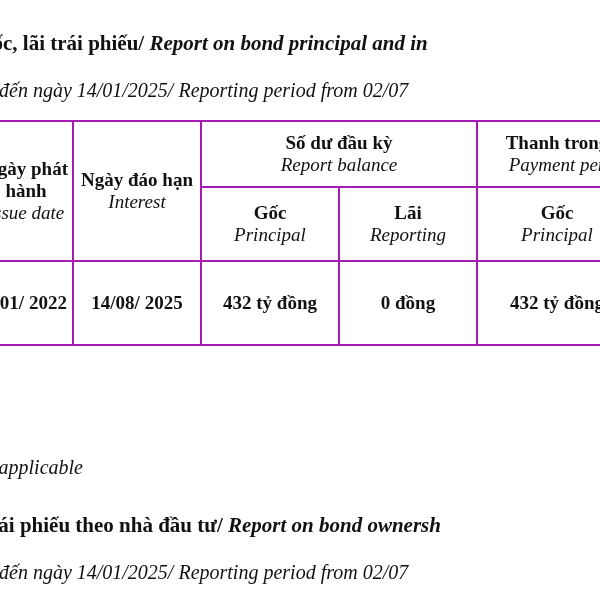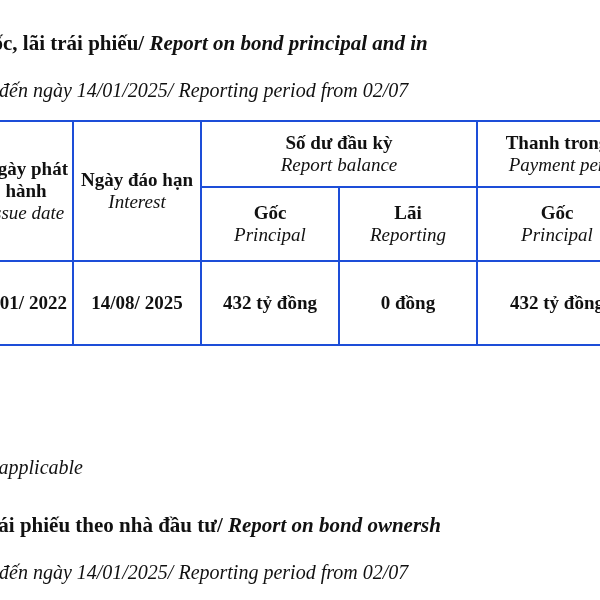--- a/index.html
+++ b/index.html
@@ -66,21 +66,21 @@
     left: -22px;
     top: 120px;
     width: 660px;
   }
   table.doc {
     border-collapse: collapse;
     table-layout: fixed;
     width: 660px;
   }
   table.doc td {
-    border: 2px solid #1d4ed8;
+    border: 2px solid #a21caf;
     text-align: center;
     vertical-align: middle;
     padding: 2px 3px;
     font-size: 19px;
     line-height: 22px;
   }
   .hd-vi {
     font-weight: bold;
     display: block;
   }

